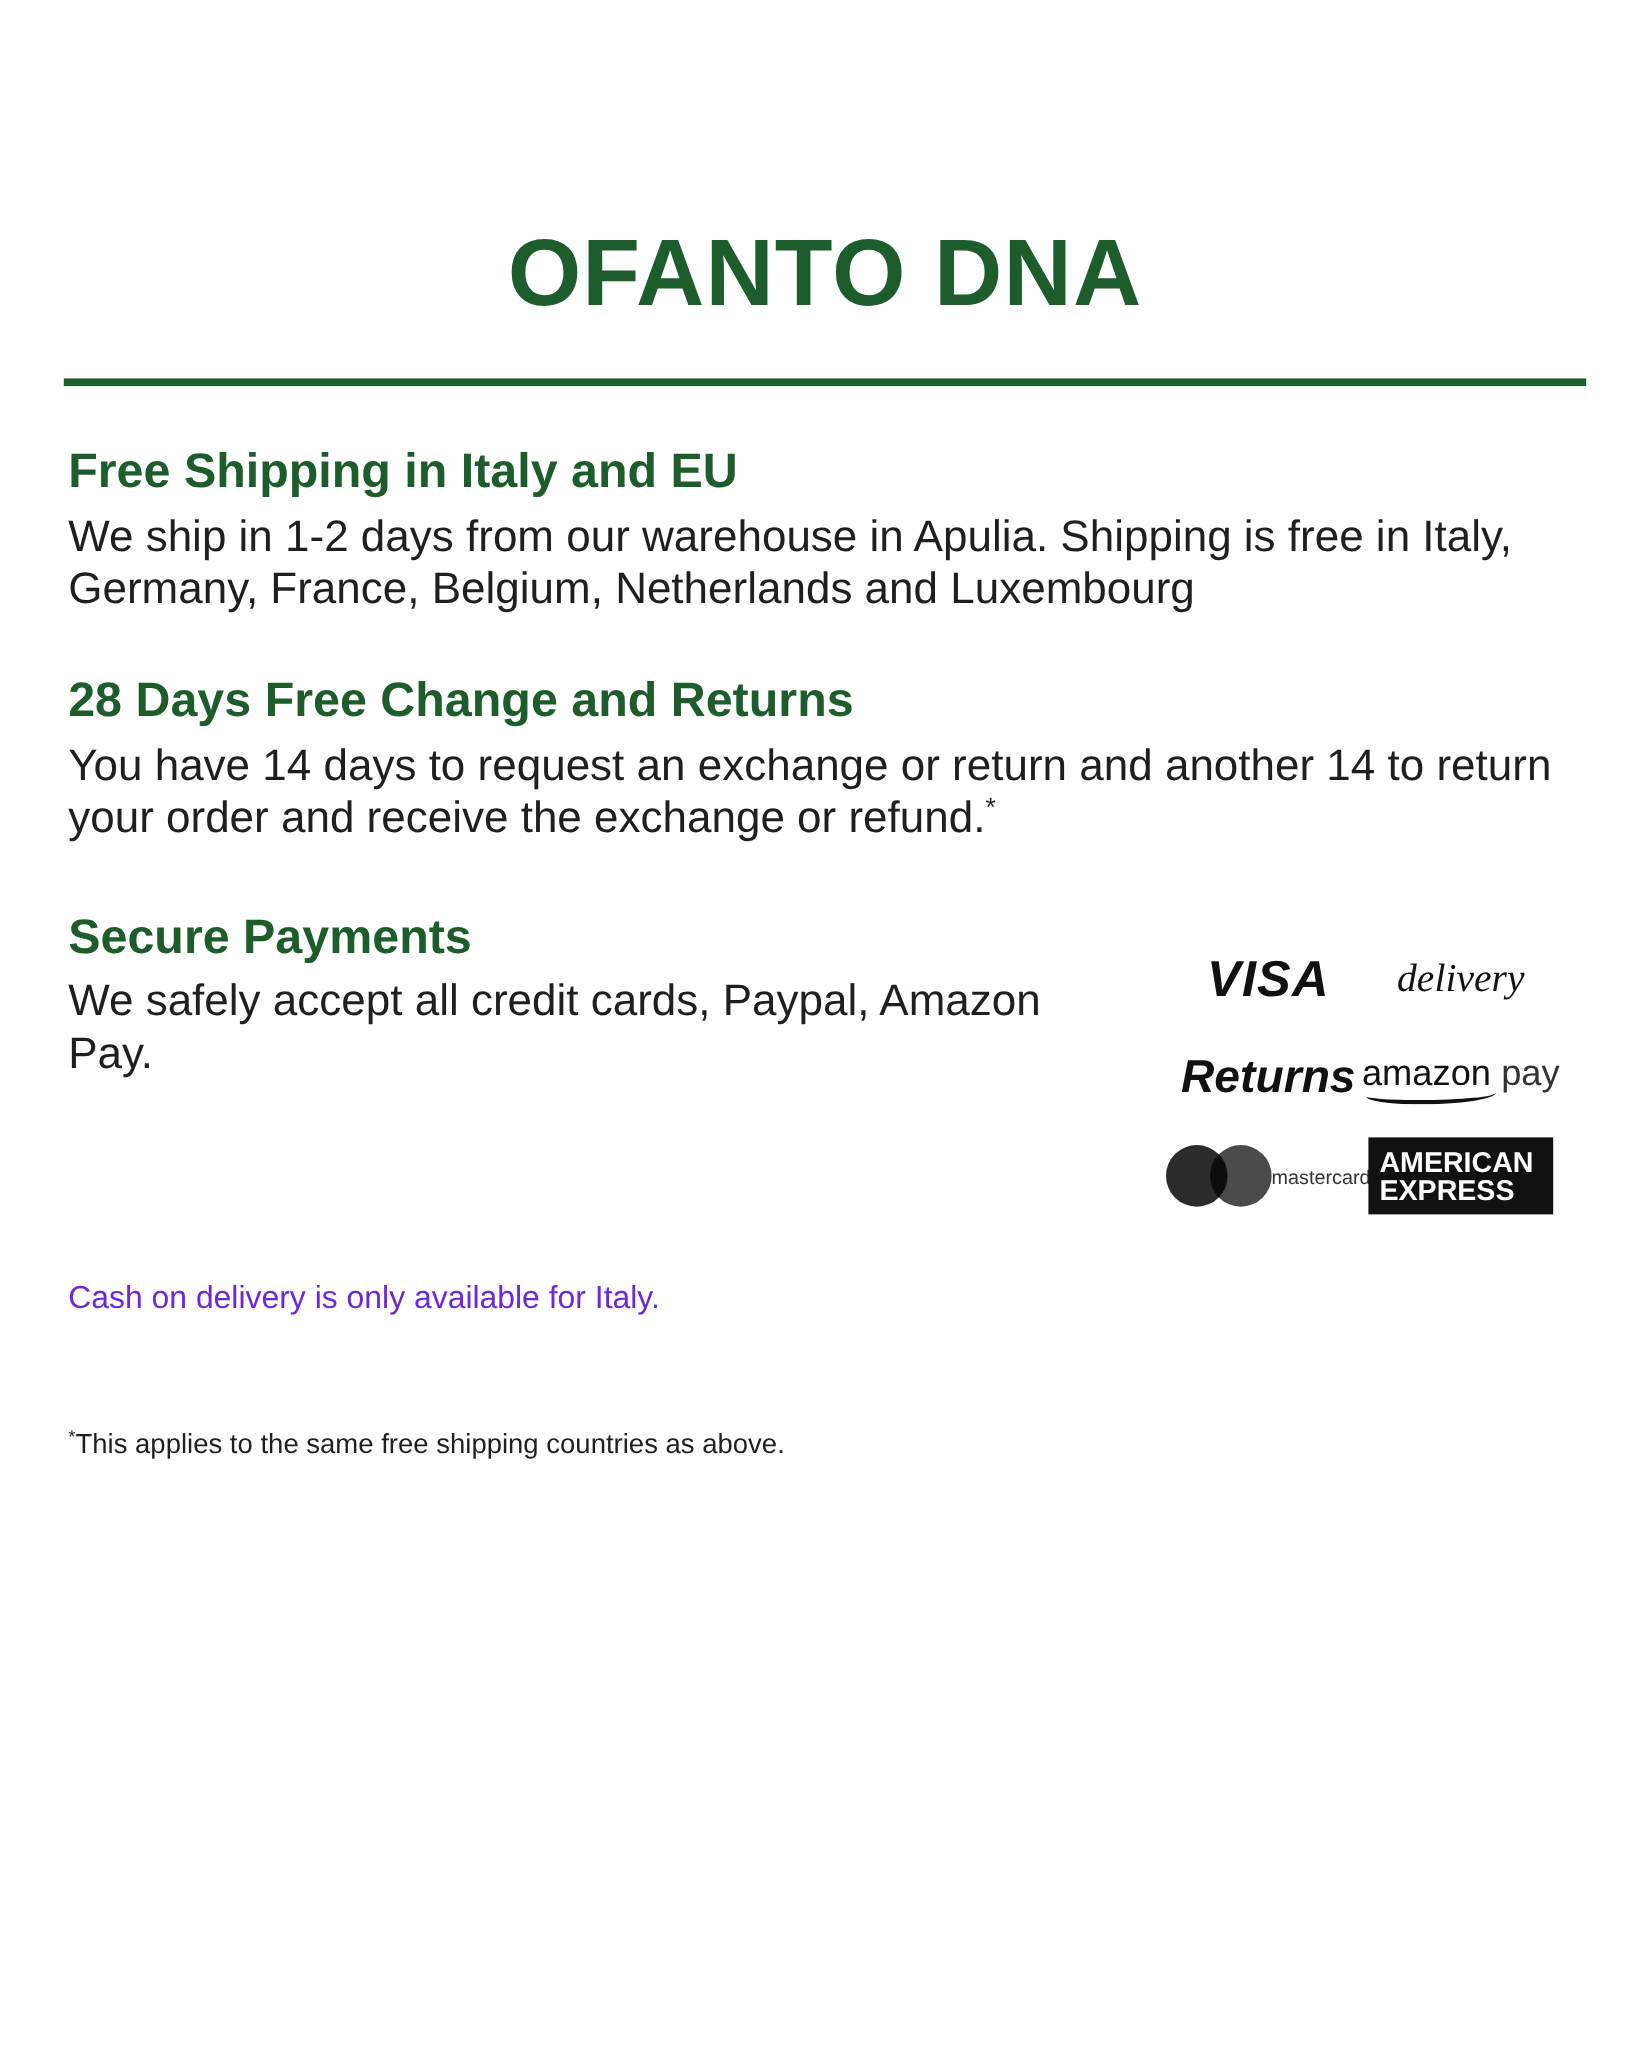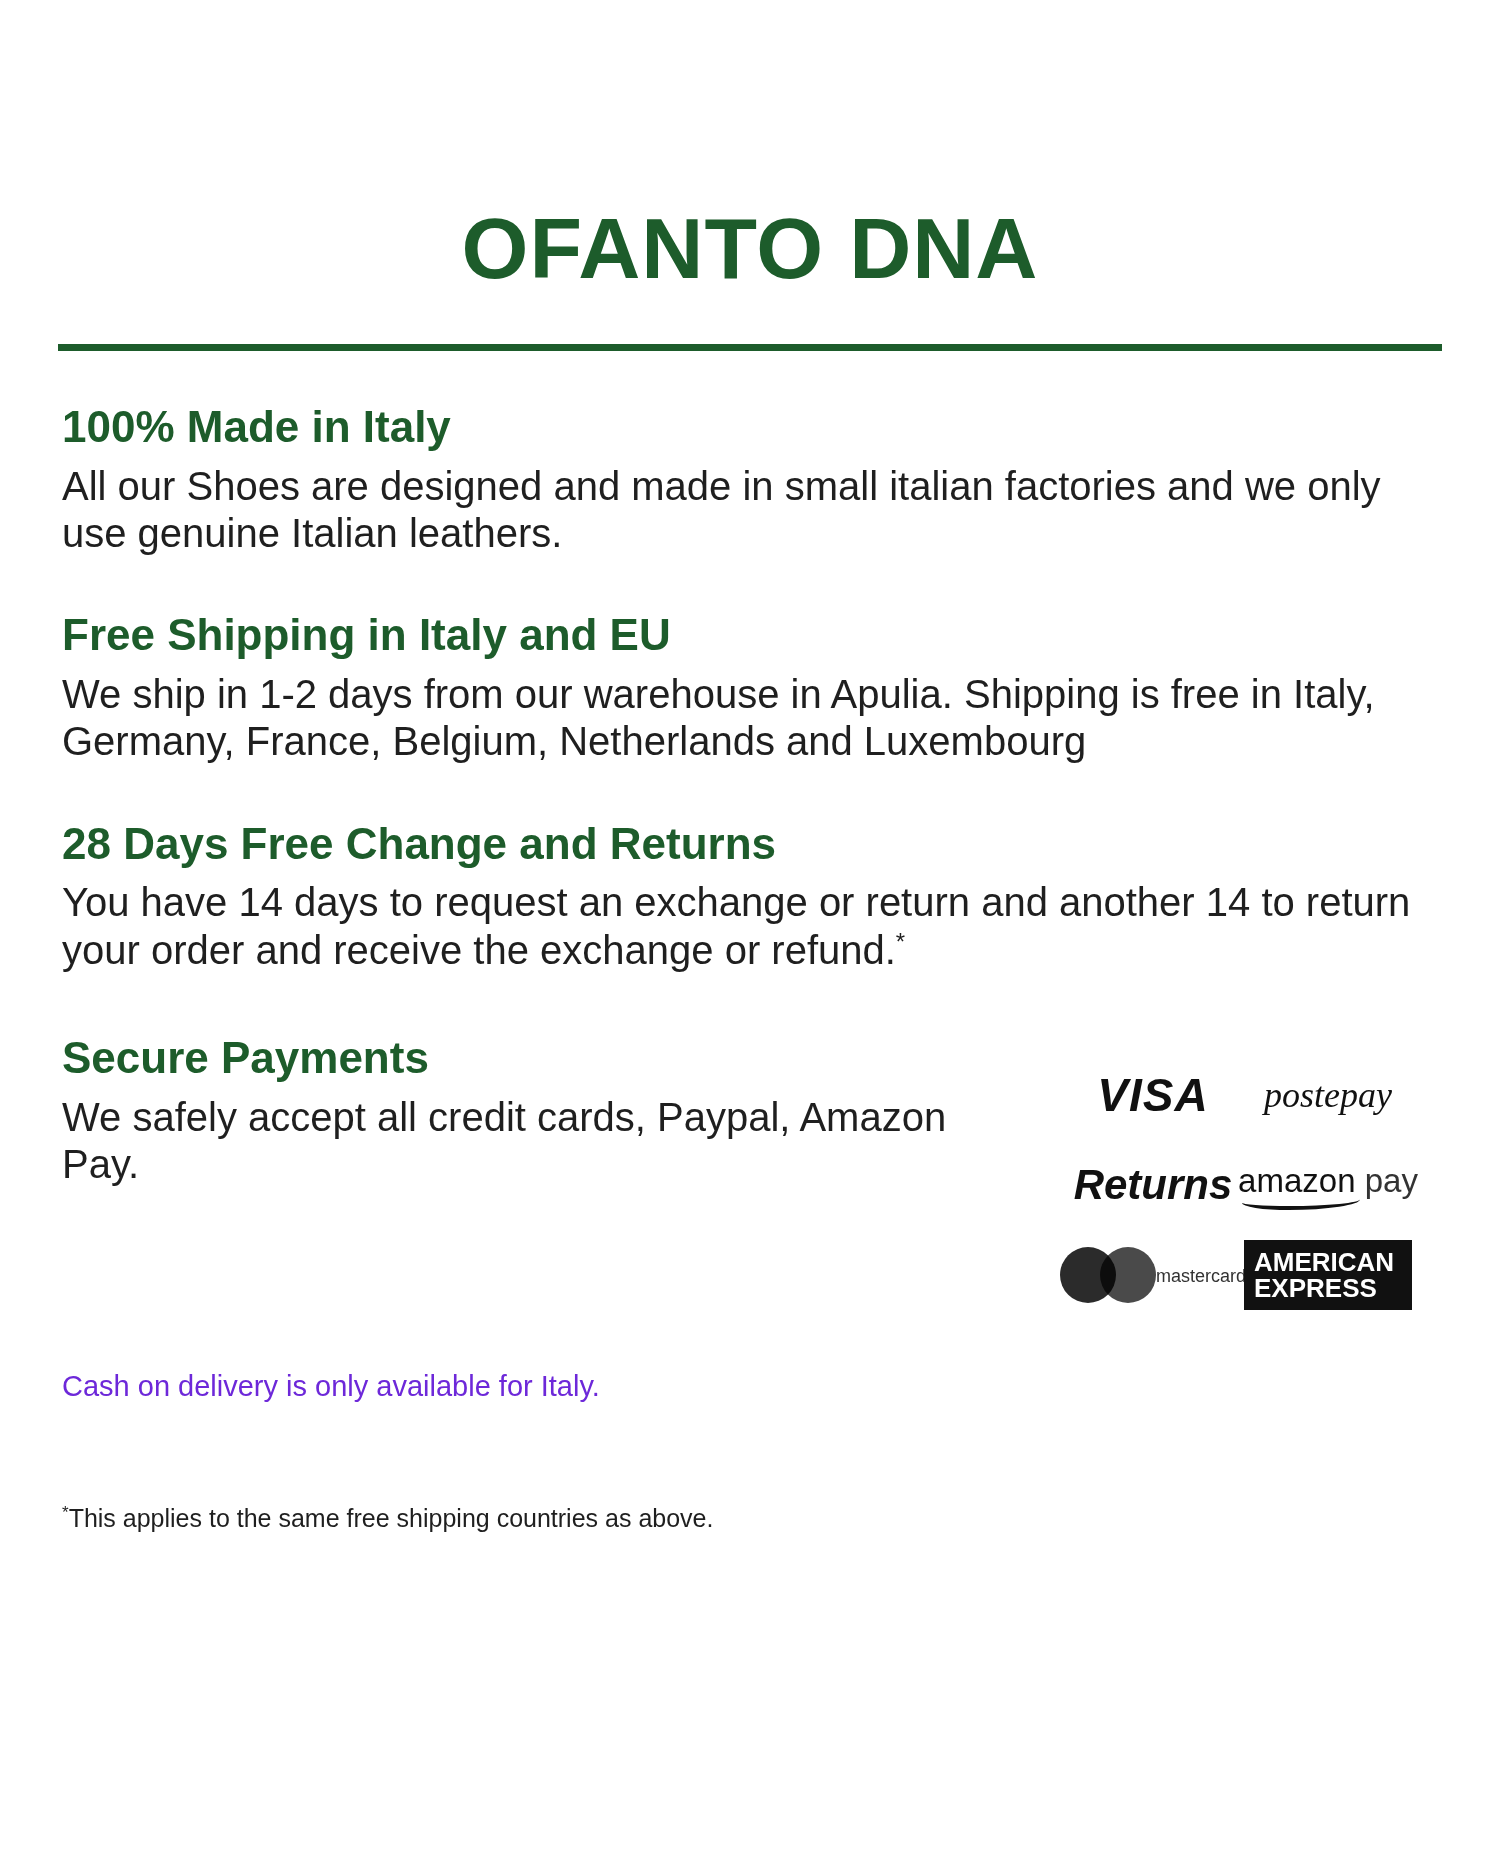--- a/index.html
+++ b/index.html
@@ -181,24 +181,20 @@
   .footnote .sup { font-size: 17px; vertical-align: super; }
 </style>
 </head>
 <body>
 
 <div class="page">
 
   <h1 class="title">OFANTO DNA</h1>
   <div class="rule"></div>
 
-  <div class="section first">
-    <h2 class="sec-head">100% Made in Italy</h2>
-    <p class="sec-body">All our Shoes are designed and made in small italian factories and we only use genuine Italian leathers.</p>
-  </div>
 
   <div class="section">
     <h2 class="sec-head">Free Shipping in Italy and EU</h2>
     <p class="sec-body">We ship in 1-2 days from our warehouse in Apulia. Shipping is free in Italy, Germany, France, Belgium, Netherlands and Luxembourg</p>
   </div>
 
   <div class="section">
     <h2 class="sec-head">28 Days Free Change and Returns</h2>
     <p class="sec-body"><span>You have 14 days to request an exchange or return and another 14 to return your order and receive the exchange or refund.</span><span class="sup">*</span></p>
   </div>
@@ -208,21 +204,21 @@
       <h2 class="sec-head">Secure Payments</h2>
       <p class="sec-body">We safely accept all credit cards, Paypal, Amazon Pay.</p>
     </div>
 
     <div class="logos">
       <div class="logo-grid">
         <div class="logo">
           <span class="visa">VISA</span>
         </div>
         <div class="logo">
-          <span class="postepay">postepay</span>
+          <span class="postepay">delivery</span>
         </div>
 
         <div class="logo">
           <span class="paypal">Returns</span>
         </div>
         <div class="logo">
           <span class="amazonpay">
             <span>amazon</span>
             <span class="pay-word">pay</span>
             <span class="swoosh"></span>

